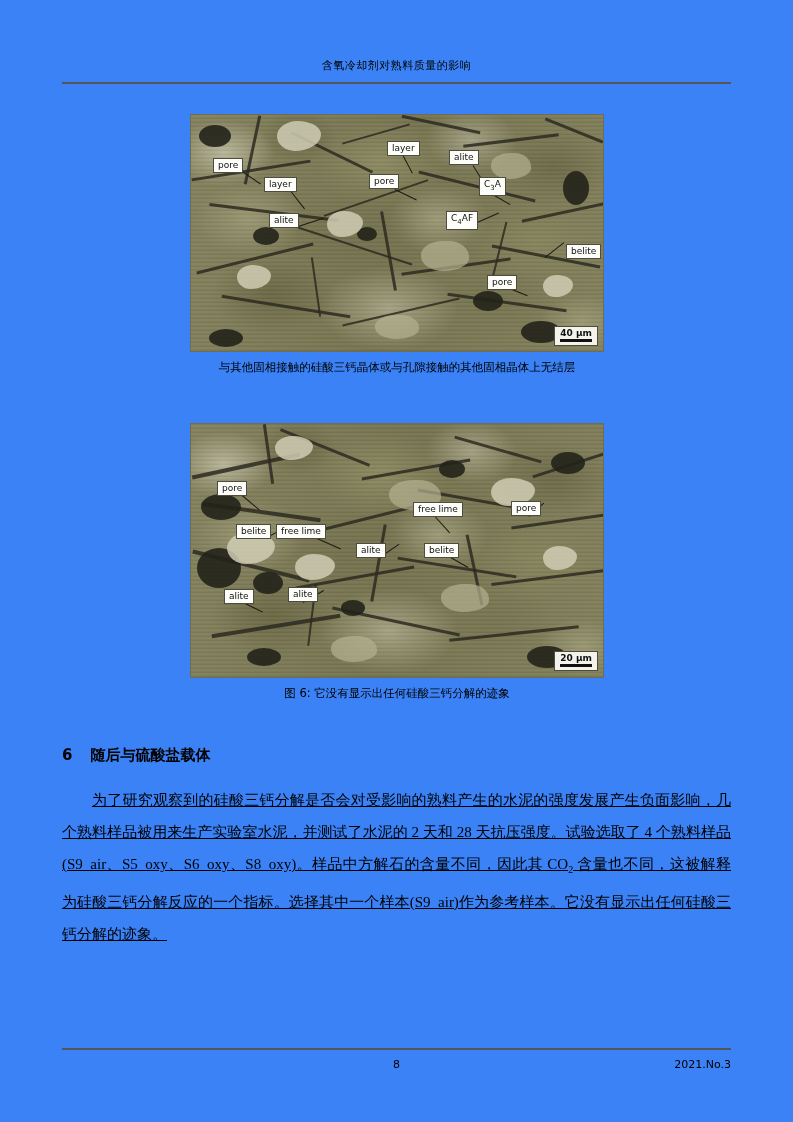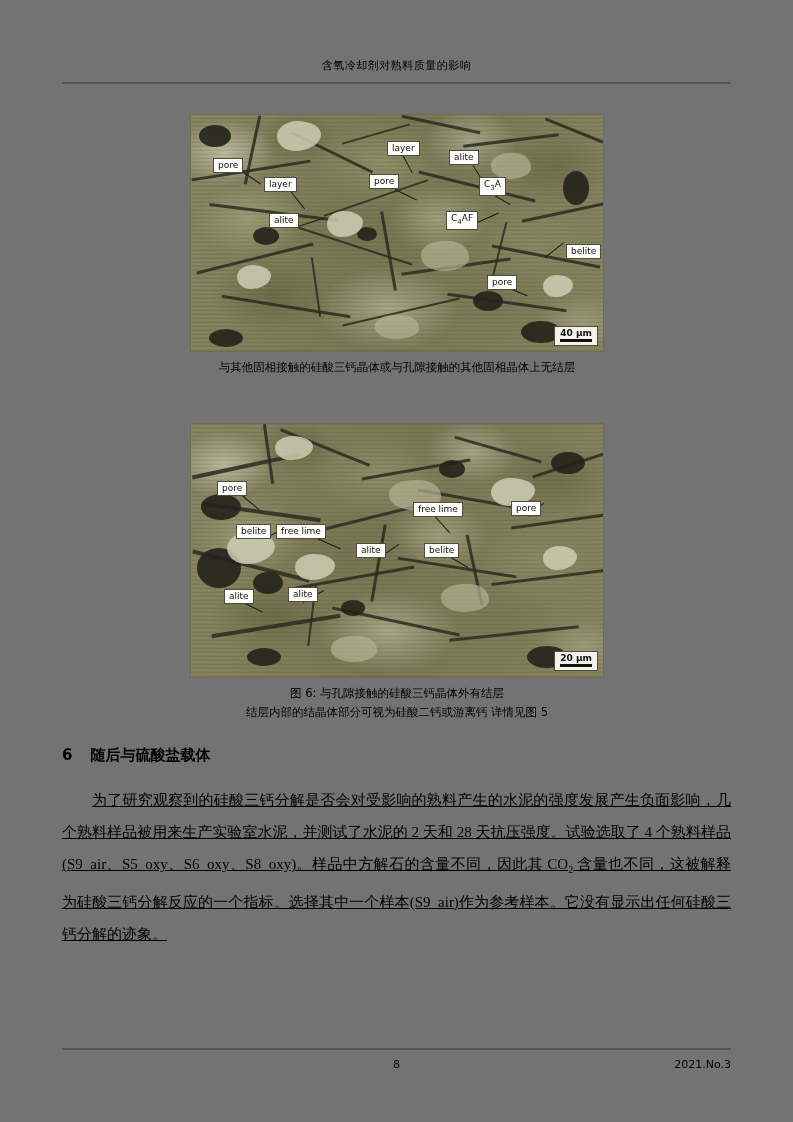--- a/index.html
+++ b/index.html
@@ -8,21 +8,21 @@
     background: #ffffff;
   }
   body {
     font-family: "Liberation Serif", serif;
     color: #000;
   }
   .page {
     position: relative;
     width: 793px;
     height: 1122px;
-    background: #737373;
+    background: #3b82f6;
     overflow: hidden;
     box-sizing: border-box;
   }
   
   .header {
     position: absolute;
     top: 58px;
     left: 62px;
     width: 669px;
     text-align: center;
@@ -349,22 +349,21 @@
       <div class="lab" style="left:320px;top:77px;">pore</div>
       <div class="lab" style="left:33px;top:165px;">alite</div>
       <div class="lab" style="left:97px;top:163px;">alite</div>
 
       <div class="scalebar" style="right:5px;bottom:6px;">
         <span>20 μm</span>
         <span class="bar"></span>
       </div>
     </div>
     <div class="fig-cap">
-      <div>图 6: 与孔隙接触的硅酸三钙晶体外有结层</div>
-      <div>结层内部的结晶体部分可视为硅酸二钙或游离钙  详情见图 5</div>
+      <div>图 6: 它没有显示出任何硅酸三钙分解的迹象</div>
     </div>
   </div>
 
   <div class="sec-head" style="top:746px;">
     <span class="num">6</span><span>随后与硫酸盐载体</span>
   </div>
 
   <div class="para indent" style="top:784px;text-decoration:underline;">
     为了研究观察到的硅酸三钙分解是否会对受影响的熟料产生的水泥的强度发展产生负面影响，几个熟料样品被用来生产实验室水泥，并测试了水泥的 2 天和 28 天抗压强度。试验选取了 4 个熟料样品(S9_air、S5_oxy、S6_oxy、S8_oxy)。样品中方解石的含量不同，因此其 CO<sub>2</sub> 含量也不同，这被解释为硅酸三钙分解反应的一个指标。选择其中一个样本(S9_air)作为参考样本。它没有显示出任何硅酸三钙分解的迹象。
   </div>

